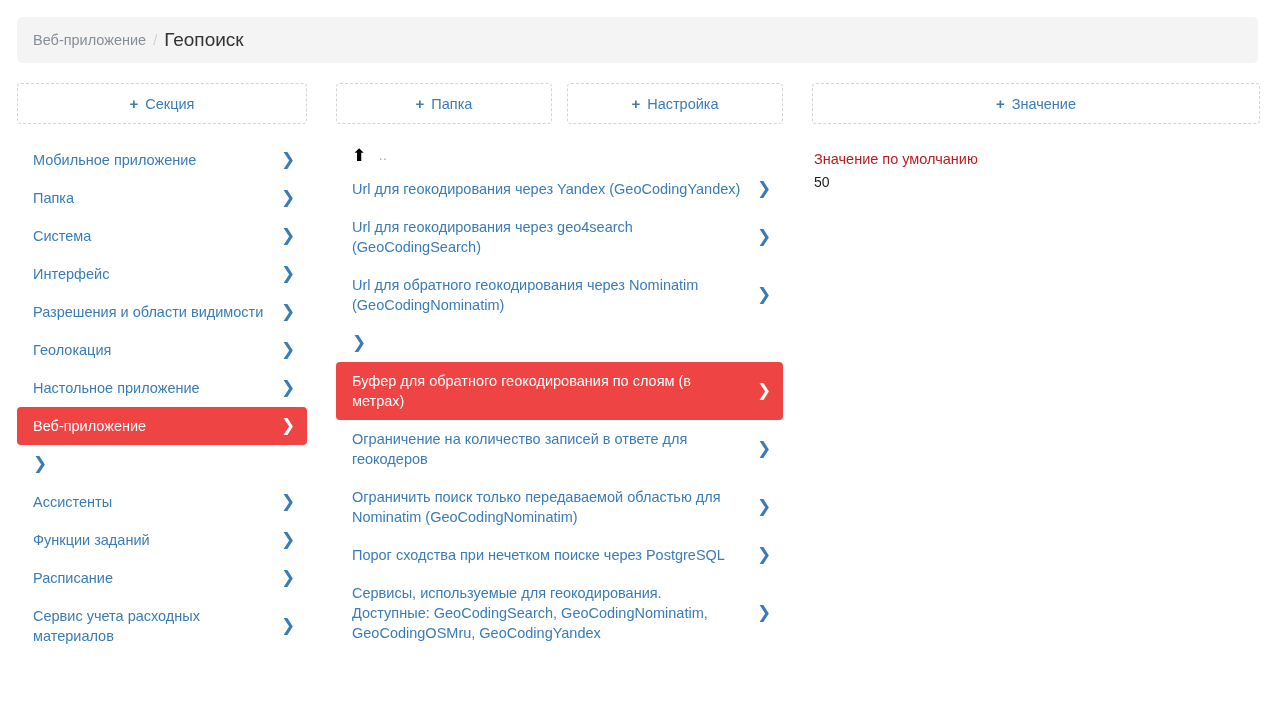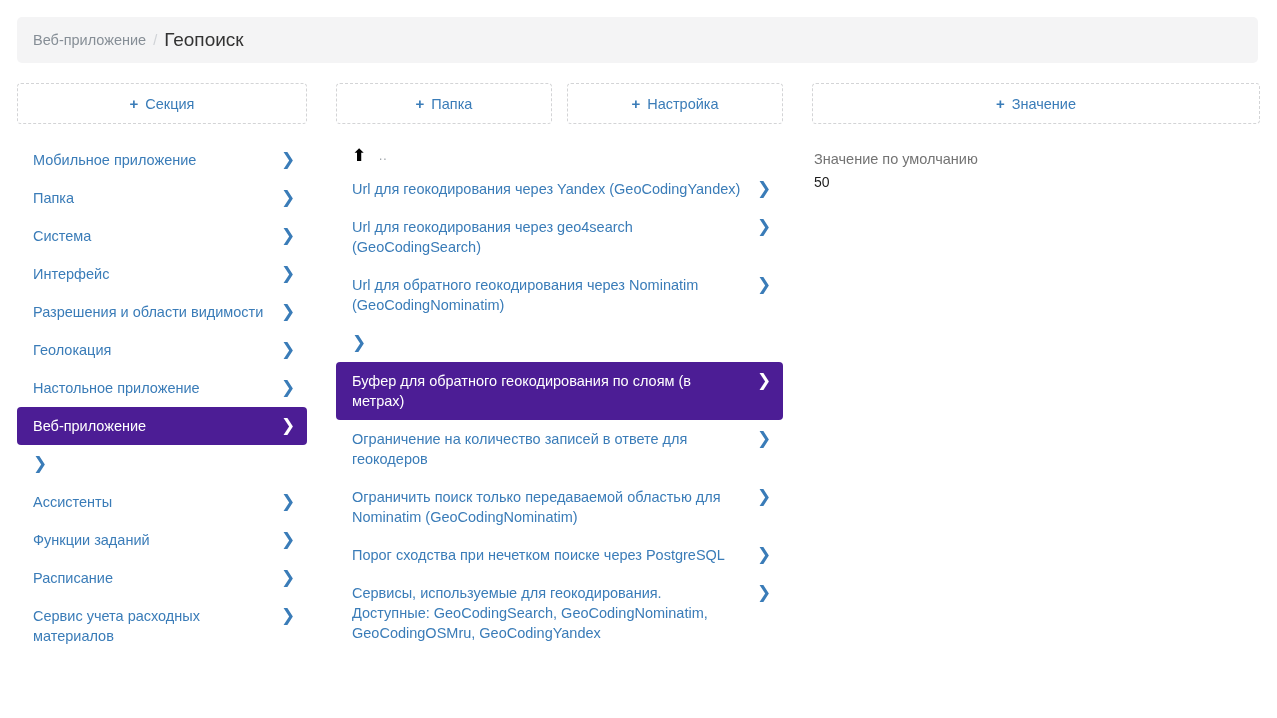--- a/index.html
+++ b/index.html
@@ -75,21 +75,21 @@
     font-size: 15px;
     margin-right: 7px;
     line-height: 1;
     color: #3a7cb8;
   }
 
   
   .list { margin-top: 17px; }
   .list-item {
     display: flex;
-    align-items: flex-start;
+    align-items: center;
     justify-content: space-between;
     padding: 9px 12px 9px 16px;
     border-radius: 4px;
     cursor: pointer;
     min-height: 38px;
   }
   .list-item .label {
     color: #3a7cb8;
     font-size: 14.5px;
     line-height: 20px;
@@ -99,21 +99,21 @@
   .list-item .chev {
     color: #3a7cb8;
     font-size: 17px;
     font-weight: 700;
     line-height: 20px;
     flex: 0 0 auto;
     width: 14px;
     text-align: center;
   }
   .list-item.selected {
-    background: #4c1d95;
+    background: #ef4444;
   }
   .list-item.selected .label,
   .list-item.selected .chev {
     color: #ffffff;
   }
 
   
   .up-row {
     display: flex;
     align-items: center;
@@ -133,21 +133,21 @@
   .up-label {
     color: #9aa0a6;
     font-size: 12px;
     margin-left: 13px;
     letter-spacing: 1px;
   }
 
   
   .value-body { margin-top: 25px; padding: 0 0 0 2px; }
   .value-caption {
-    color: #737373;
+    color: #b91c1c;
     font-size: 14.5px;
     line-height: 20px;
   }
   .value-number {
     color: #1c1c1c;
     font-size: 14px;
     line-height: 24px;
     margin-top: 1px;
   }
 </style>

